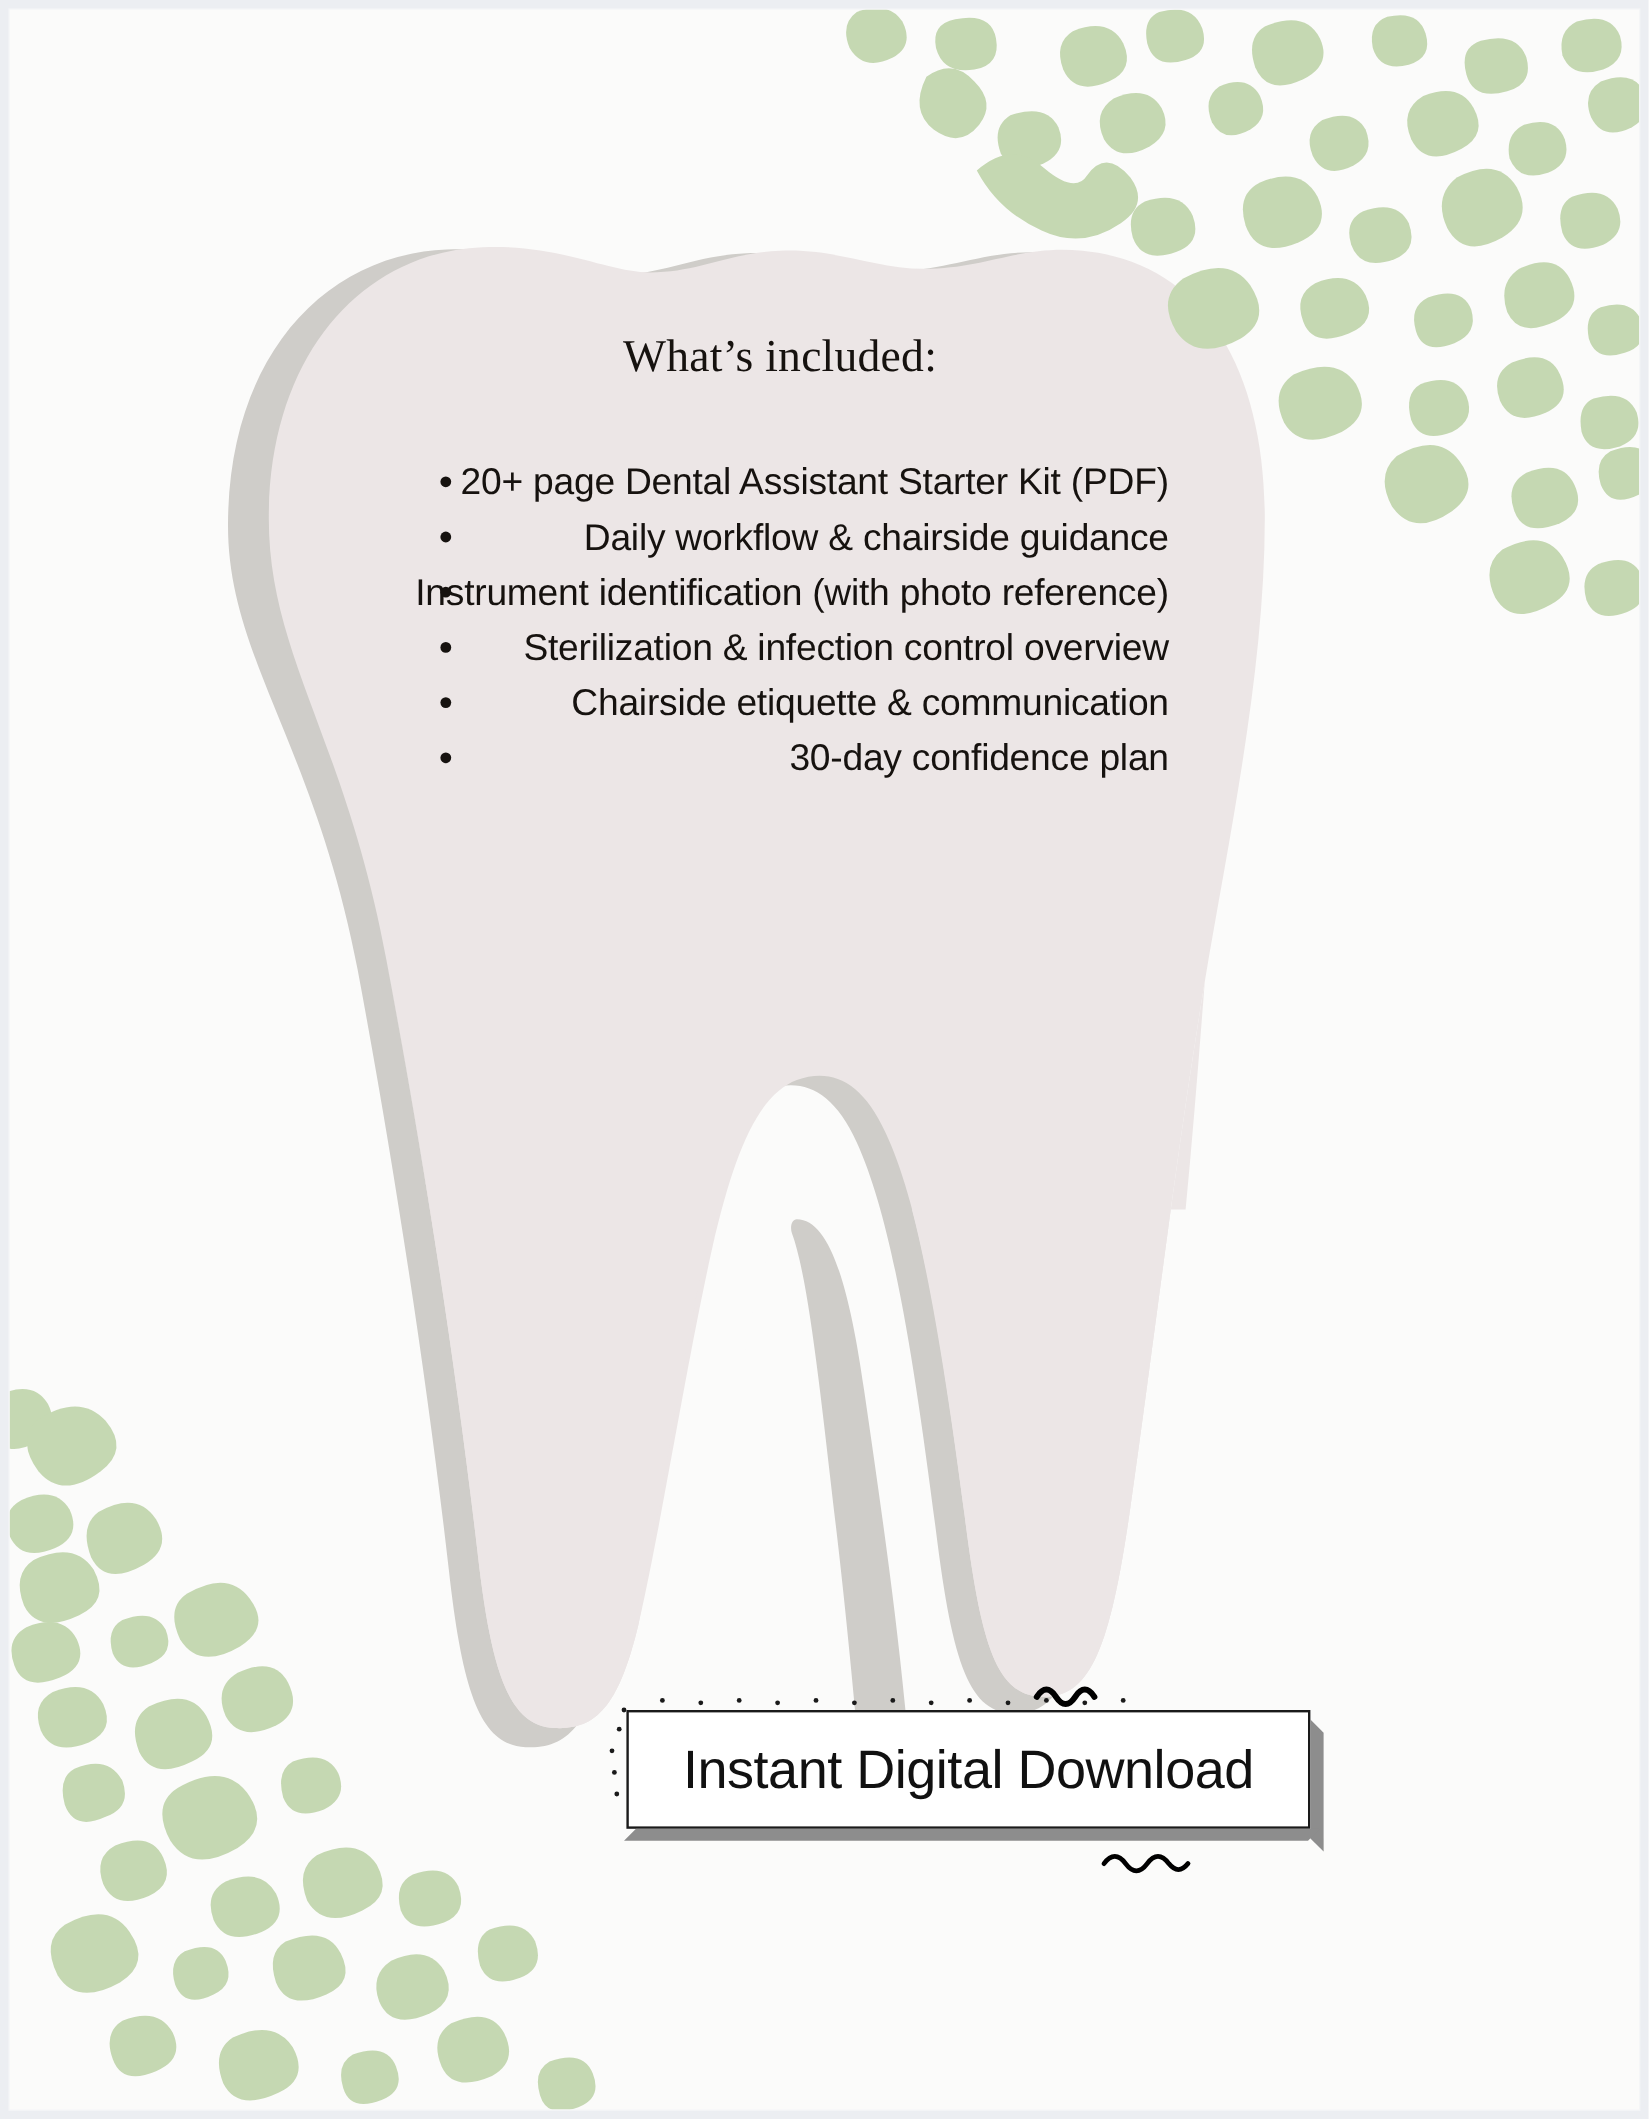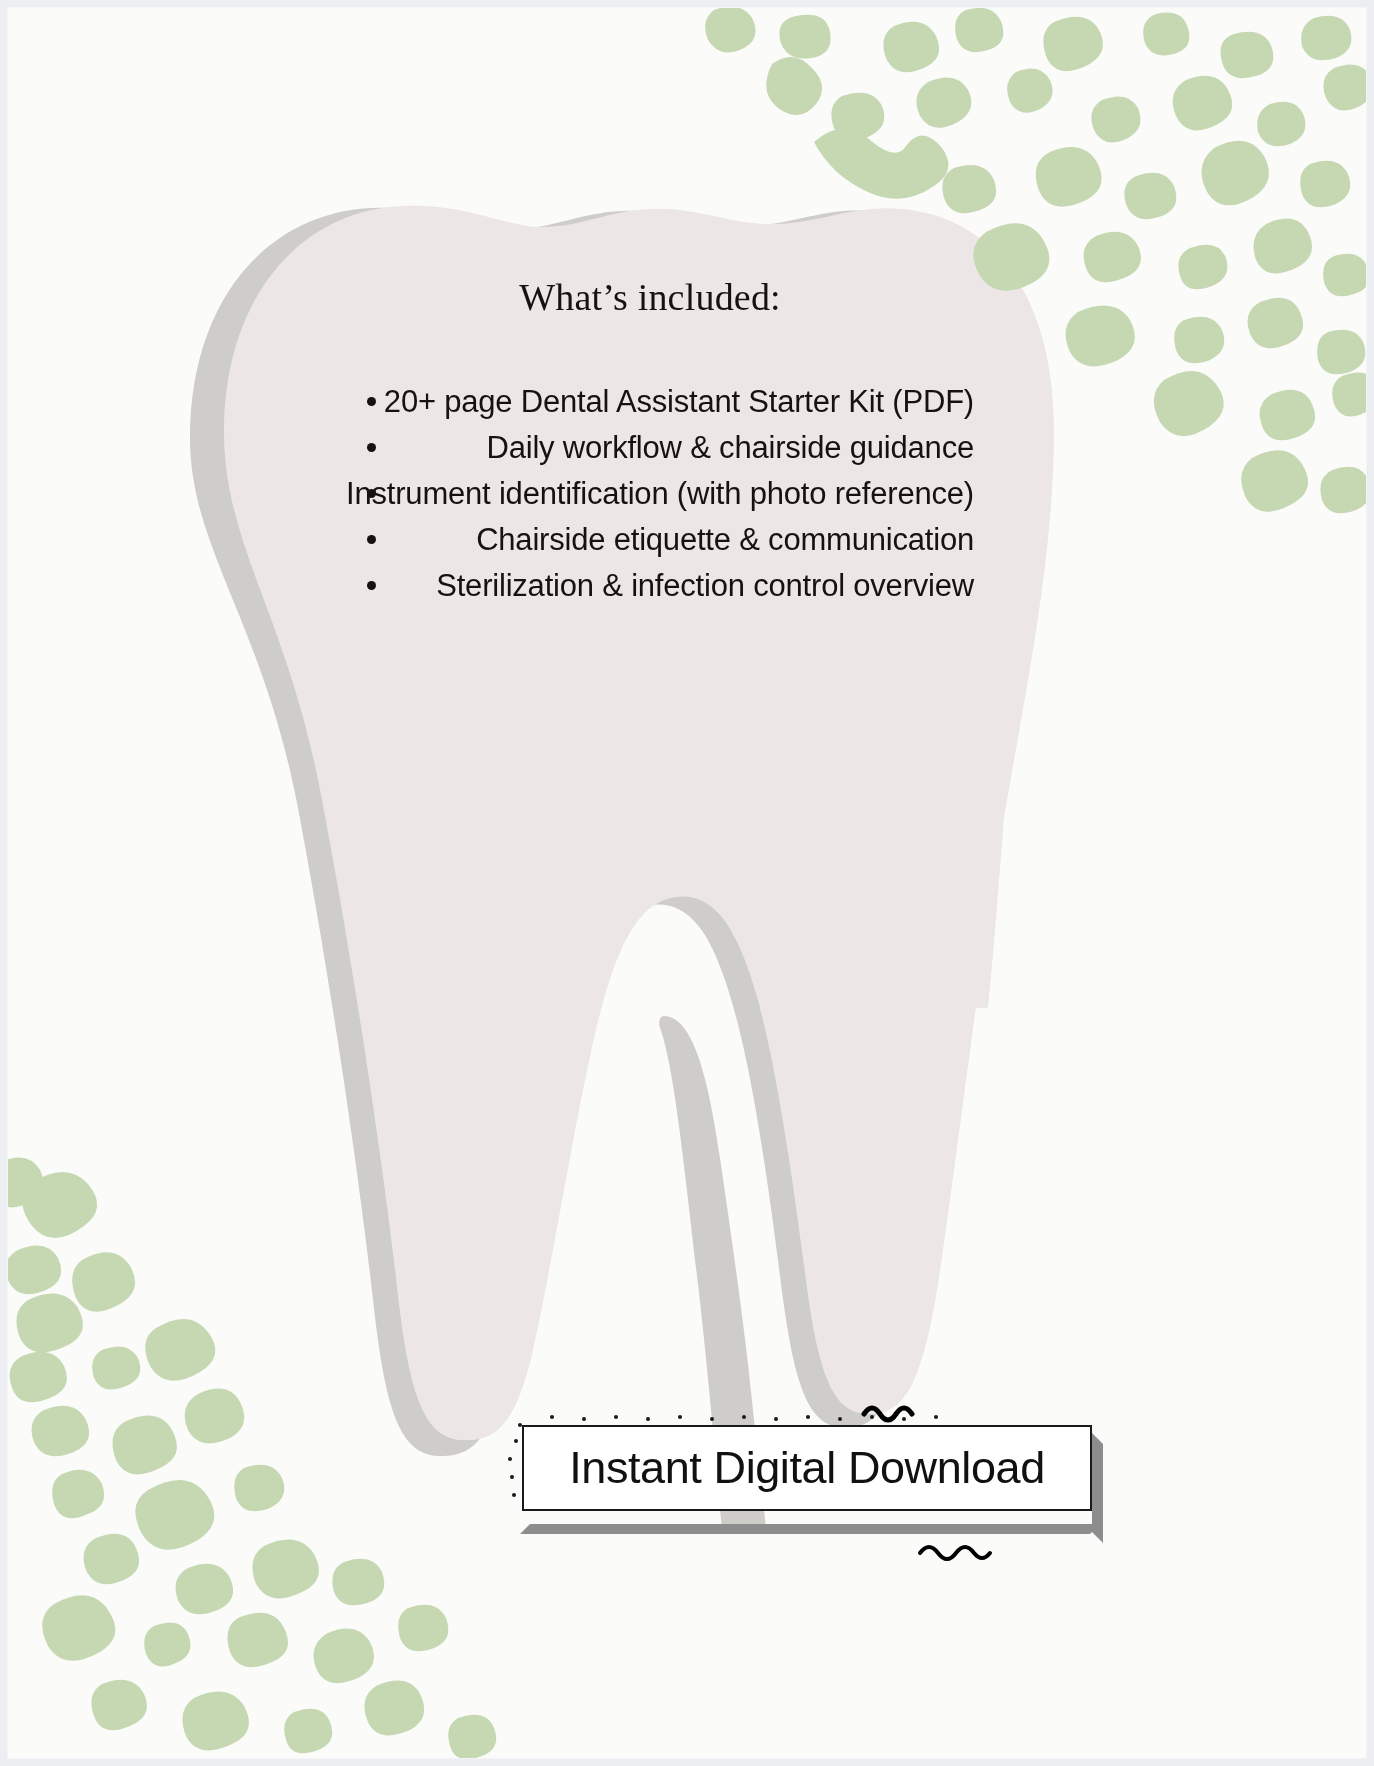--- a/index.html
+++ b/index.html
@@ -123,21 +123,21 @@
     top: 0;
     width: 610px;
     height: 190px;
     pointer-events: none;
   }
   #banner-box {
     position: absolute;
     left: 26px;
     top: 22px;
     width: 570px;
-    height: 86px;
+    height: 99px;
     background: #ffffff;
     border: 2px solid #1a1a1a;
     box-sizing: border-box;
     display: flex;
     align-items: center;
     justify-content: center;
   }
   #banner-shadow-right {
     position: absolute;
     left: 596px;
@@ -276,25 +276,29 @@
         <li>
           <span class="bullet-dot"></span>
           <span>Daily workflow &amp; chairside guidance</span>
         </li>
         <li>
           <span class="bullet-dot"></span>
           <span>Instrument identification (with photo reference)</span>
         </li>
         <li>
           <span class="bullet-dot"></span>
+          <span>Sterilization &amp; infection control overview</span>
+        </li>
+        <li>
+          <span class="bullet-dot"></span>
           <span>Chairside etiquette &amp; communication</span>
         </li>
         <li>
           <span class="bullet-dot"></span>
-          <span>Sterilization &amp; infection control overview</span>
+          <span>30-day confidence plan</span>
         </li>
       </ul>
     </div>
 
     <div class="speckles" id="speckles-top-right">
       <svg width="700" height="520" viewBox="0 0 700 520" xmlns="http://www.w3.org/2000/svg">
         <g fill="#c5d8b2">
           <path d="M48,2 q26,-10 38,8 q10,20 -8,30 q-24,12 -36,-8 q-8,-20 6,-30 Z"></path>
           <path d="M130,8 q30,-6 34,16 q4,22 -18,26 q-26,4 -32,-18 q-4,-20 16,-24 Z"></path>
           <path d="M228,18 q30,-12 42,10 q10,22 -12,32 q-28,12 -38,-10 q-8,-22 8,-32 Z"></path>

